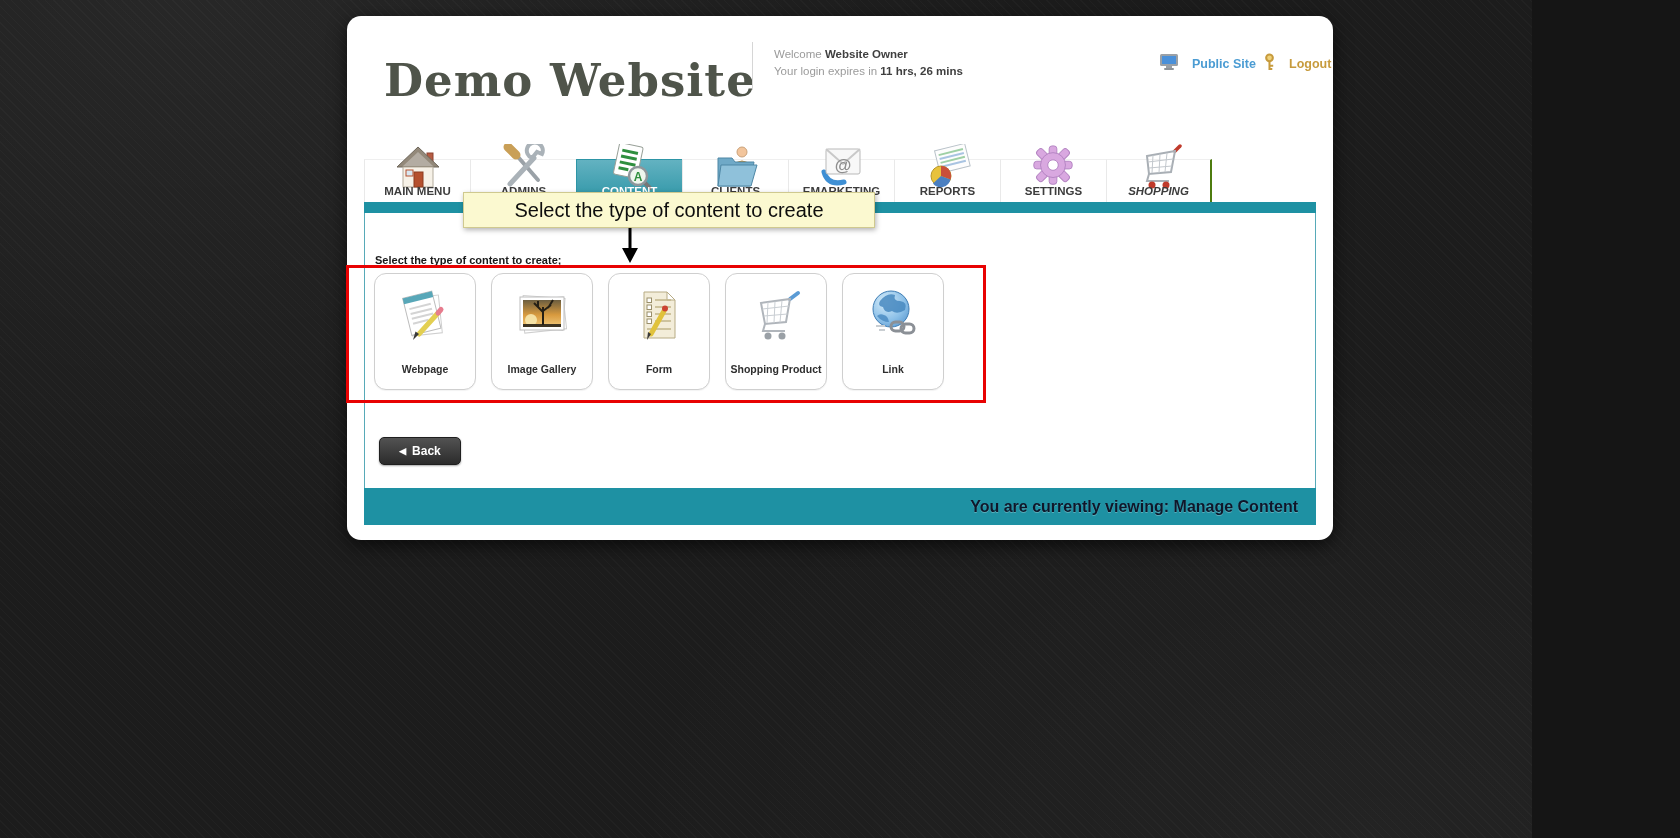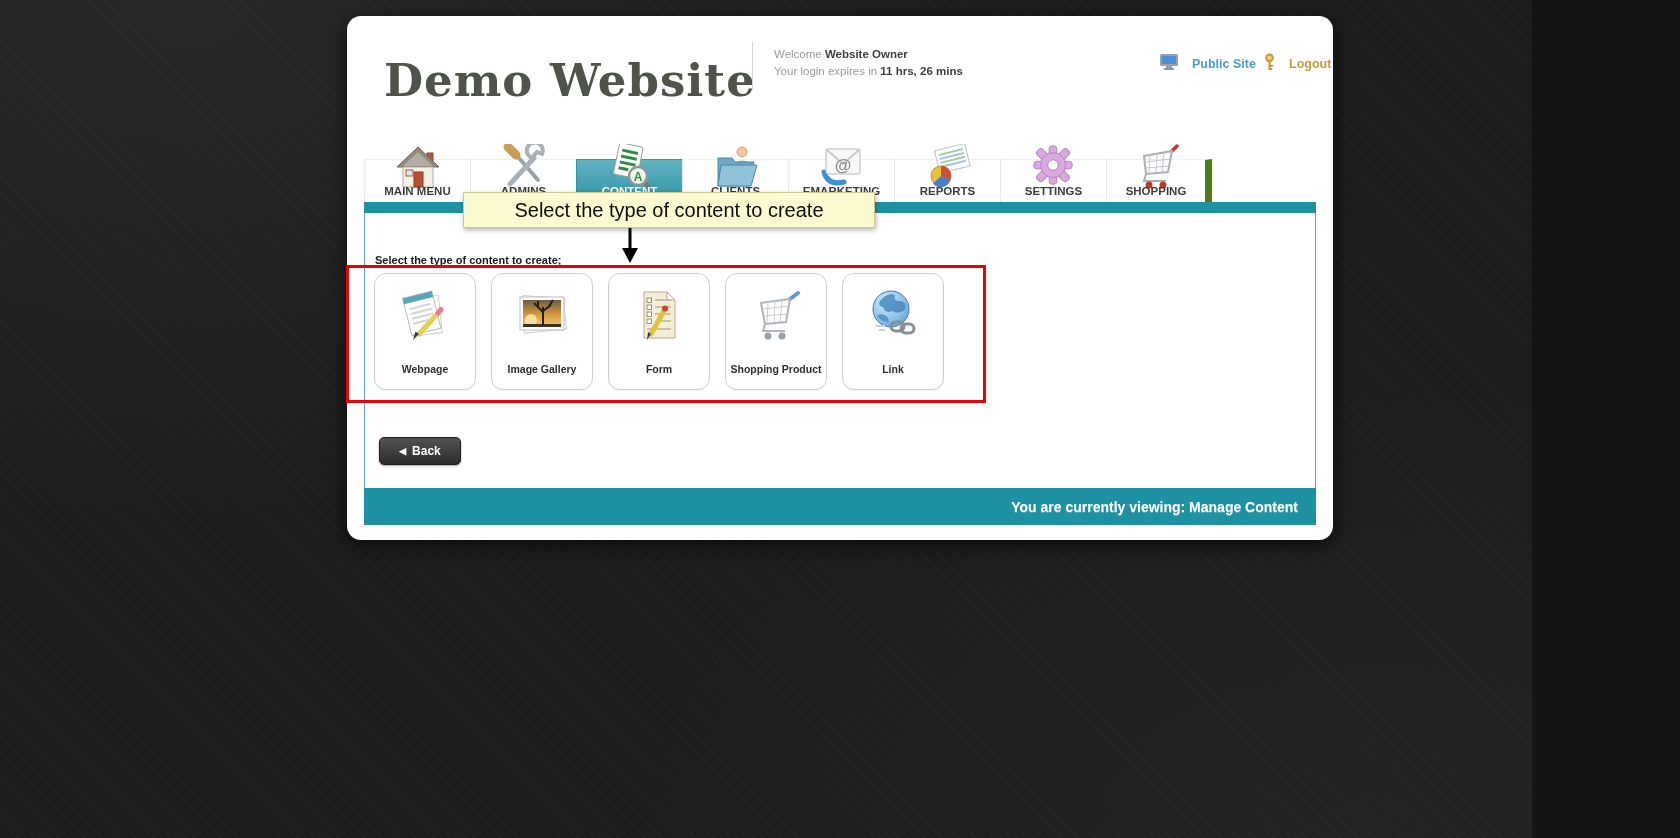--- a/index.html
+++ b/index.html
@@ -24,21 +24,21 @@
   .welcome{position:absolute;left:427px;top:30px;font-size:11.5px;line-height:17px;color:#9b9b9b;}
   .welcome b{color:#3f3f3f;}
   .hdr-link{position:absolute;top:37px;display:flex;align-items:center;gap:13px;
     font-size:12.5px;font-weight:bold;cursor:pointer;}
   .hdr-link.public{left:812px;color:#4b9cd3;}
   .hdr-link.logout{left:916px;color:#c79b3d;}
   
   .navbar{position:absolute;left:17px;top:143px;height:43px;display:flex;z-index:1;}
   .tab{position:relative;width:106px;height:43px;box-sizing:border-box;
     border-left:1px solid #e9e9e9;border-top:1px solid #efefef;background:#fff;cursor:pointer;}
-  .tab:last-child{border-right:7px solid #4d7c0f;}
+  .tab:last-child{border-right:2px solid #4d7c0f;font-style:italic;}
   .tab .tab-icon{position:absolute;left:50%;bottom:12px;transform:translateX(-50%);
     width:50px;height:46px;pointer-events:none;}
   .tab .tab-label{position:absolute;bottom:5px;left:0;width:100%;text-align:center;
     font-size:11.5px;font-weight:bold;color:#3d3d3d;white-space:nowrap;}
   .tab.selected{background:linear-gradient(#63b2c1,#2d95a6);border-color:#2d95a6;}
   .tab.selected .tab-label{color:#fff;}
   .teal-bar{position:absolute;left:17px;top:186px;width:952px;height:11px;background:#1e91a3;}
   
   .content{position:absolute;left:17px;top:197px;width:952px;height:275px;box-sizing:border-box;
     background:#fff;border-left:1px solid #57aab8;border-right:1px solid #57aab8;}
@@ -56,21 +56,21 @@
     font-size:10.5px;font-weight:bold;color:#2e2e2e;white-space:nowrap;}
   .c0{left:9px;} .c1{left:126px;} .c2{left:243px;} .c3{left:360px;} .c4{left:477px;}
   .back-btn{position:absolute;left:14px;top:224px;width:80px;height:26px;
     background:linear-gradient(#525252,#2b2b2b);border:1px solid #1f1f1f;border-radius:5px;
     color:#fff;font-size:12px;font-weight:bold;display:flex;align-items:center;justify-content:center;
     gap:6px;cursor:pointer;box-shadow:0 1px 2px rgba(0,0,0,0.35);}
   .back-btn .tri{font-size:9px;line-height:1;}
   
   .footer-bar{position:absolute;left:17px;top:472px;width:952px;height:37px;background:#1e91a3;
     box-sizing:border-box;padding-right:18px;display:flex;align-items:center;justify-content:flex-end;}
-  .footer-bar .status{font-size:14px;font-weight:bold;color:#ffffff;
+  .footer-bar .status{font-size:16px;font-weight:bold;color:#0f172a;
     text-shadow:0 1px 0 rgba(255,255,255,0.25);}
   
   .annotation-rect{position:absolute;left:346px;top:265px;width:640px;height:138px;
     box-sizing:border-box;border:3px solid #e80202;z-index:15;pointer-events:none;}
   .tooltip{position:absolute;left:463px;top:192px;width:410px;height:34px;z-index:20;
     background:#fbf9d0;border:1px solid #cfc98f;box-shadow:1px 2px 5px rgba(0,0,0,0.3);
     display:flex;align-items:center;justify-content:center;
     font-size:20px;color:#0d0d0d;white-space:nowrap;}
   .tip-arrow{position:absolute;left:619px;top:221px;z-index:18;pointer-events:none;}
 </style>

